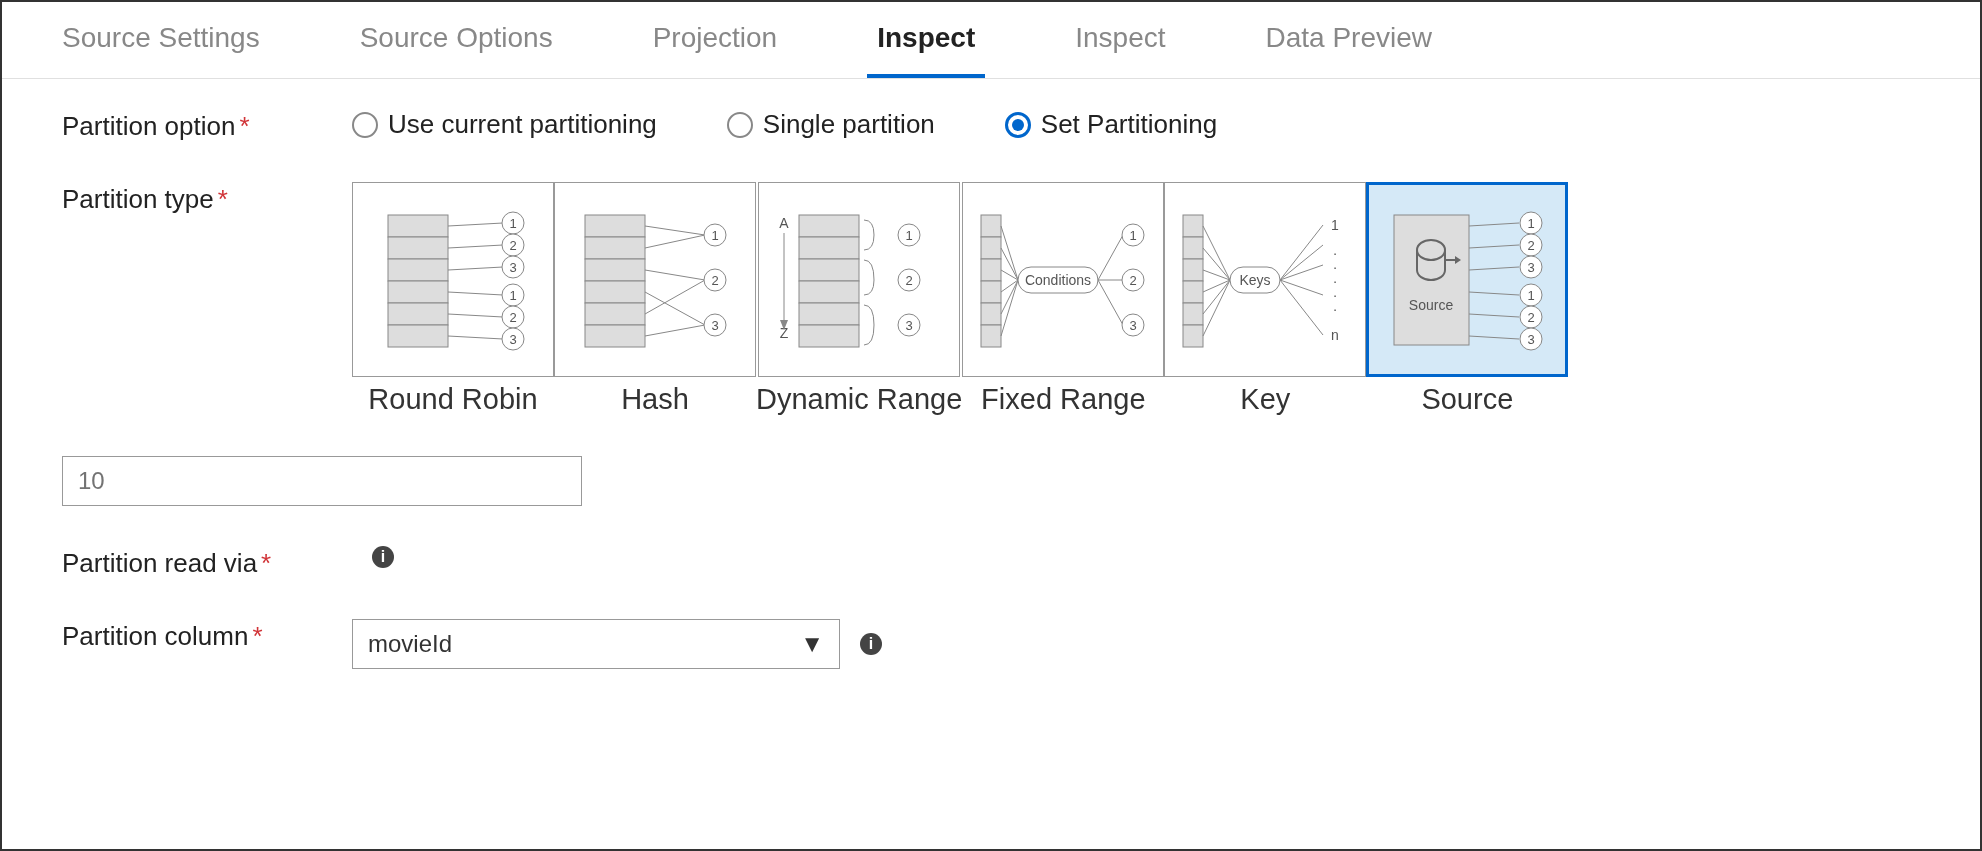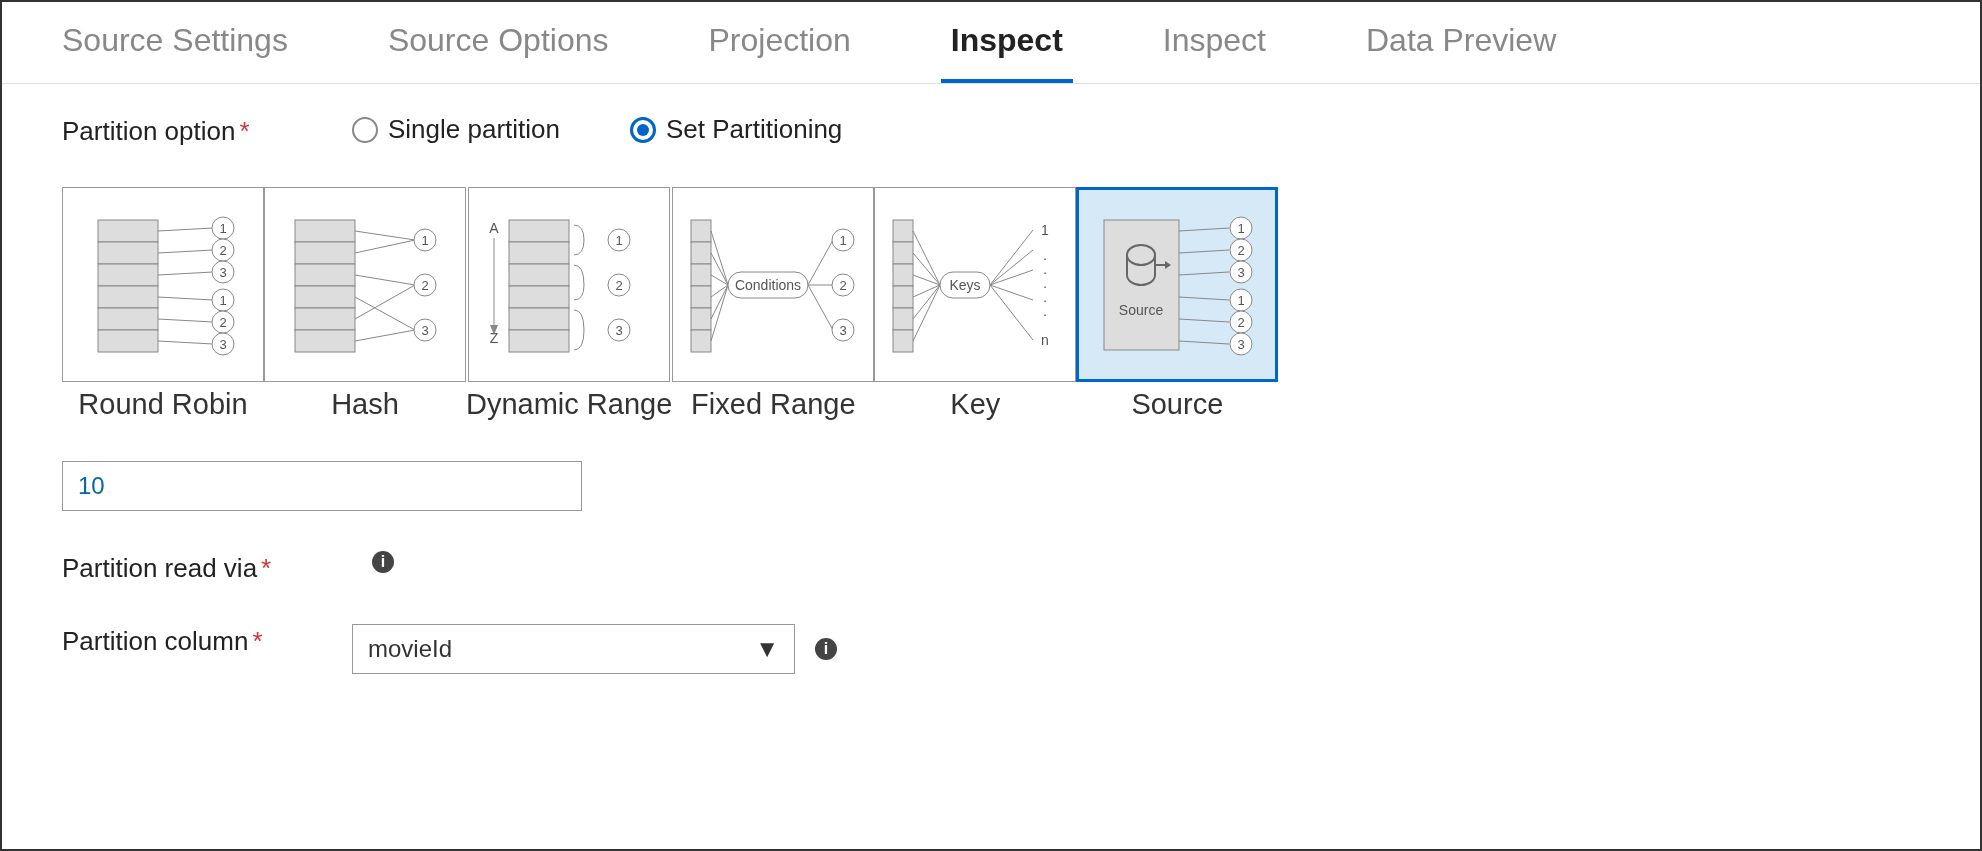--- a/index.html
+++ b/index.html
@@ -16,21 +16,21 @@
       padding: 0;
     }
     .tabs {
       display: flex;
       padding: 0 50px;
       border-bottom: 1px solid #e0e0e0;
       gap: 80px;
     }
     .tab {
       padding: 20px 10px;
-      font-size: 32px;
+      font-size: 28px;
       color: #888;
       cursor: pointer;
       border-bottom: 4px solid transparent;
     }
     .tab.active {
       color: #222;
       font-weight: 600;
       border-bottom: 4px solid #0066cc;
     }
     .content {
@@ -122,24 +122,24 @@
       color: #333;
       margin-top: 6px;
       text-align: center;
     }
     .text-input {
       width: 520px;
       height: 50px;
       border: 1px solid #999;
       padding: 0 15px;
       font-size: 24px;
-      color: #0369a1;
+      color: #737373;
     }
     .select-input {
-      width: 443px;
+      width: 488px;
       height: 50px;
       border: 1px solid #999;
       padding: 0 15px;
       font-size: 24px;
       color: #333;
       display: flex;
       align-items: center;
       justify-content: space-between;
       cursor: pointer;
     }
@@ -214,31 +214,38 @@
 <div class="content">
 
   <div class="field-row">
     <div class="field-label">
       <span>Partition option</span><span class="req">*</span>
     </div>
     <div class="field-value">
       <div class="radio-group">
         <div class="radio-option">
           <span class="radio-circle"></span>
+          <span class="radio-label">Use current partitioning</span>
+        </div>
+        <div class="radio-option">
+          <span class="radio-circle"></span>
           <span class="radio-label">Single partition</span>
         </div>
         <div class="radio-option">
           <span class="radio-circle selected"></span>
           <span class="radio-label">Set Partitioning</span>
         </div>
       </div>
     </div>
   </div>
 
   <div class="field-row">
+    <div class="field-label">
+      <span>Partition type</span><span class="req">*</span>
+    </div>
     <div class="field-value">
       <div class="partition-cards">
 
         <div class="partition-card-wrapper">
           <div class="partition-card">
             <svg width="180" height="170">
               <rect class="tbl-row" x="25" y="20" width="60" height="22"></rect>
               <rect class="tbl-row" x="25" y="42" width="60" height="22"></rect>
               <rect class="tbl-row" x="25" y="64" width="60" height="22"></rect>
               <rect class="tbl-row" x="25" y="86" width="60" height="22"></rect>

